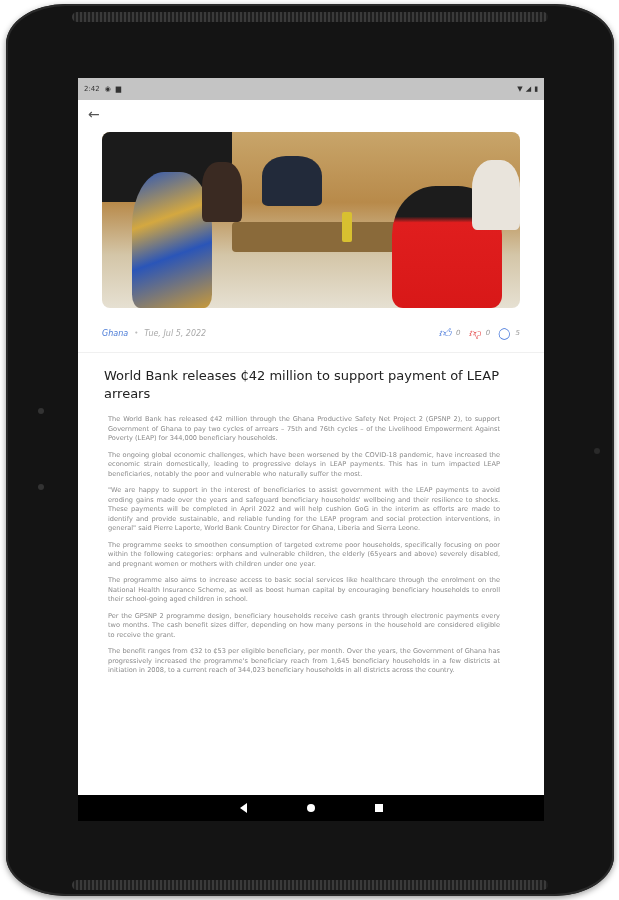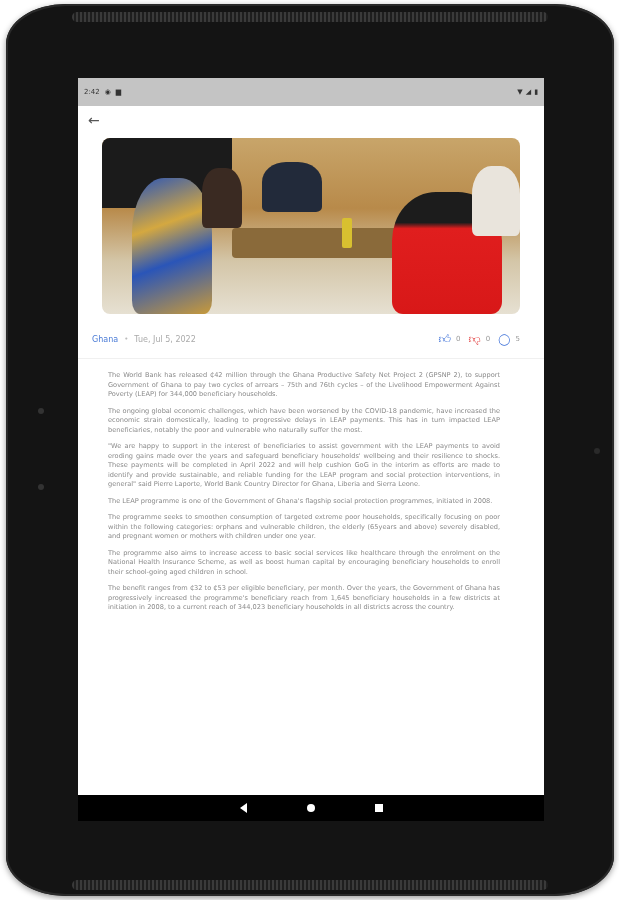--- a/index.html
+++ b/index.html
@@ -16,36 +16,36 @@
       position: absolute; left: 66px; width: 476px; height: 10px; border-radius: 5px;
       background: repeating-linear-gradient(90deg, #3a3a3a 0 2px, #1e1e1e 2px 4px);
     }
     .speaker-top { top: 8px; }
     .speaker-bottom { bottom: 6px; }
     .side-dot { position: absolute; width: 6px; height: 6px; border-radius: 50%; background: #333; }
     .screen {
       position: absolute; left: 78px; top: 78px; width: 466px; height: 743px; background: #fff; overflow: hidden;
     }
     .status-bar {
-      height: 28px; background: #c4c4c4; display: flex; align-items: center; justify-content: space-between;
+      height: 22px; background: #c4c4c4; display: flex; align-items: center; justify-content: space-between;
       padding: 0 6px; font-size: 7px; color: #333;
     }
     .status-left { display: flex; align-items: center; gap: 5px; }
     .status-right { display: flex; align-items: center; gap: 3px; }
     .status-icon { font-size: 7px; line-height: 1; color: #333; }
     .app-bar { height: 28px; display: flex; align-items: center; padding-left: 10px; }
     .back-btn { font-size: 14px; color: #555; cursor: pointer; line-height: 1; }
     .hero {
       margin: 4px 0 0 24px; width: 418px; height: 176px; border-radius: 8px; overflow: hidden; position: relative;
       background: linear-gradient(180deg, #c8a56a 0%, #b88a4a 40%, #d4c6a8 70%, #e6e0d2 100%);
     }
     .hero .p { position: absolute; border-radius: 40% 40% 10% 10%; }
     .meta-row {
       display: flex; align-items: center; justify-content: space-between;
-      margin: 18px 24px 0 14px; height: 14px; font-size: 8px;
+      margin: 18px 24px 0 24px; height: 14px; font-size: 8px; font-style: italic;
     }
     .meta-left { display: flex; align-items: center; gap: 6px; color: #aaa; }
     .category { color: #4a7bd6; }
     .sep { color: #bbb; font-size: 7px; }
     .reactions { display: flex; align-items: center; gap: 8px; font-size: 7px; color: #999; }
     .reaction { display: flex; align-items: center; gap: 5px; cursor: pointer; }
     .like-icon { color: #3b6fd8; font-size: 12px; }
     .dislike-icon { color: #e23c3c; font-size: 12px; }
     .comment-icon { color: #3b6fd8; font-size: 11px; }
     .divider { height: 1px; background: #f0f0f0; margin: 12px 0 0 0; }
@@ -122,28 +122,29 @@
       </div>
       <div class="reaction">
         <span class="comment-icon">◯</span>
         <span>5</span>
       </div>
     </div>
   </div>
 
   <div class="divider"></div>
 
+  <h1 class="title">World Bank releases ₵42 million to support payment of LEAP arrears</h1>
 
   <div class="body">
     <p>The World Bank has released ₵42 million through the Ghana Productive Safety Net Project 2 (GPSNP 2), to support Government of Ghana to pay two cycles of arrears – 75th and 76th cycles – of the Livelihood Empowerment Against Poverty (LEAP) for 344,000 beneficiary households.</p>
     <p>The ongoing global economic challenges, which have been worsened by the COVID-18 pandemic, have increased the economic strain domestically, leading to progressive delays in LEAP payments. This has in turn impacted LEAP beneficiaries, notably the poor and vulnerable who naturally suffer the most.</p>
     <p>"We are happy to support in the interest of beneficiaries to assist government with the LEAP payments to avoid eroding gains made over the years and safeguard beneficiary households' wellbeing and their resilience to shocks. These payments will be completed in April 2022 and will help cushion GoG in the interim as efforts are made to identify and provide sustainable, and reliable funding for the LEAP program and social protection interventions, in general" said Pierre Laporte, World Bank Country Director for Ghana, Liberia and Sierra Leone.</p>
-    <p>The LEAP programme is one of the Government of Ghana's flagship social protection programmes, initiated in 2008.</p>
     <p>The programme seeks to smoothen consumption of targeted extreme poor households, specifically focusing on poor within the following categories: orphans and vulnerable children, the elderly (65years and above) severely disabled, and pregnant women or mothers with children under one year.</p>
     <p>The programme also aims to increase access to basic social services like healthcare through the enrolment on the National Health Insurance Scheme, as well as boost human capital by encouraging beneficiary households to enroll their school-going aged children in school.</p>
+    <p>Per the GPSNP 2 programme design, beneficiary households receive cash grants through electronic payments every two months. The cash benefit sizes differ, depending on how many persons in the household are considered eligible to receive the grant.</p>
     <p>The benefit ranges from ₵32 to ₵53 per eligible beneficiary, per month. Over the years, the Government of Ghana has progressively increased the programme's beneficiary reach from 1,645 beneficiary households in a few districts at initiation in 2008, to a current reach of 344,023 beneficiary households in all districts across the country.</p>
   </div>
 
   <div class="nav-bar">
     <div class="nav-btn nav-back"></div>
     <div class="nav-btn nav-home"></div>
     <div class="nav-btn nav-recent"></div>
   </div>
 </div>
 

